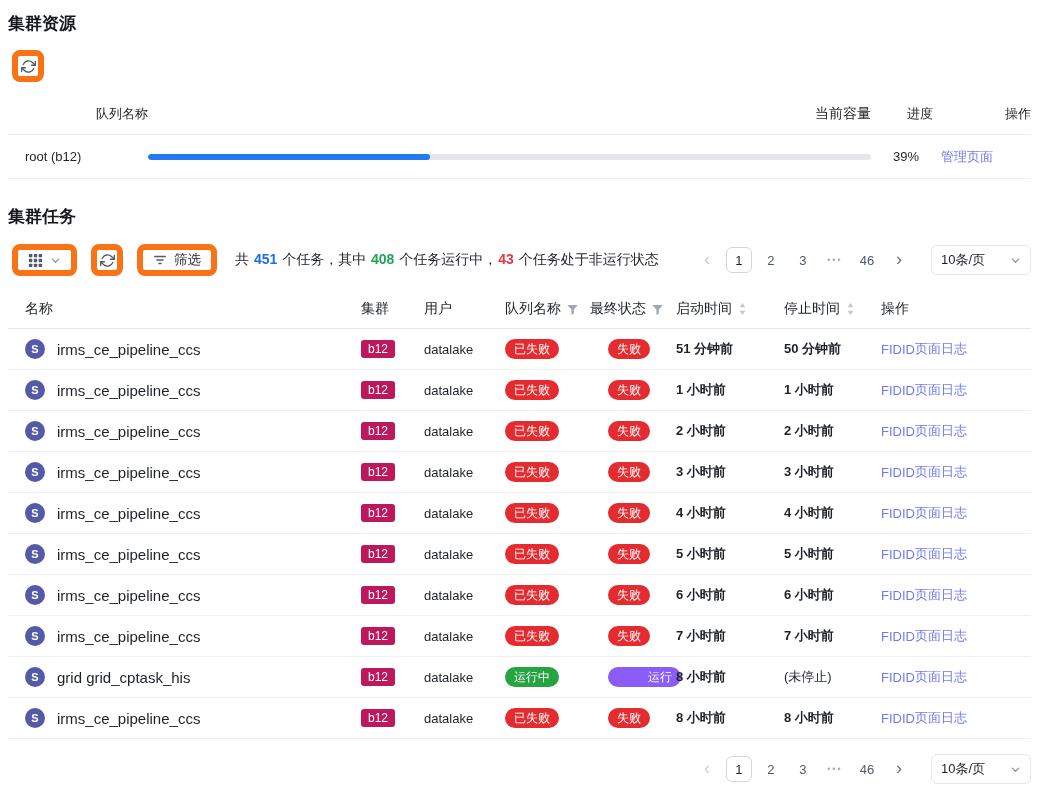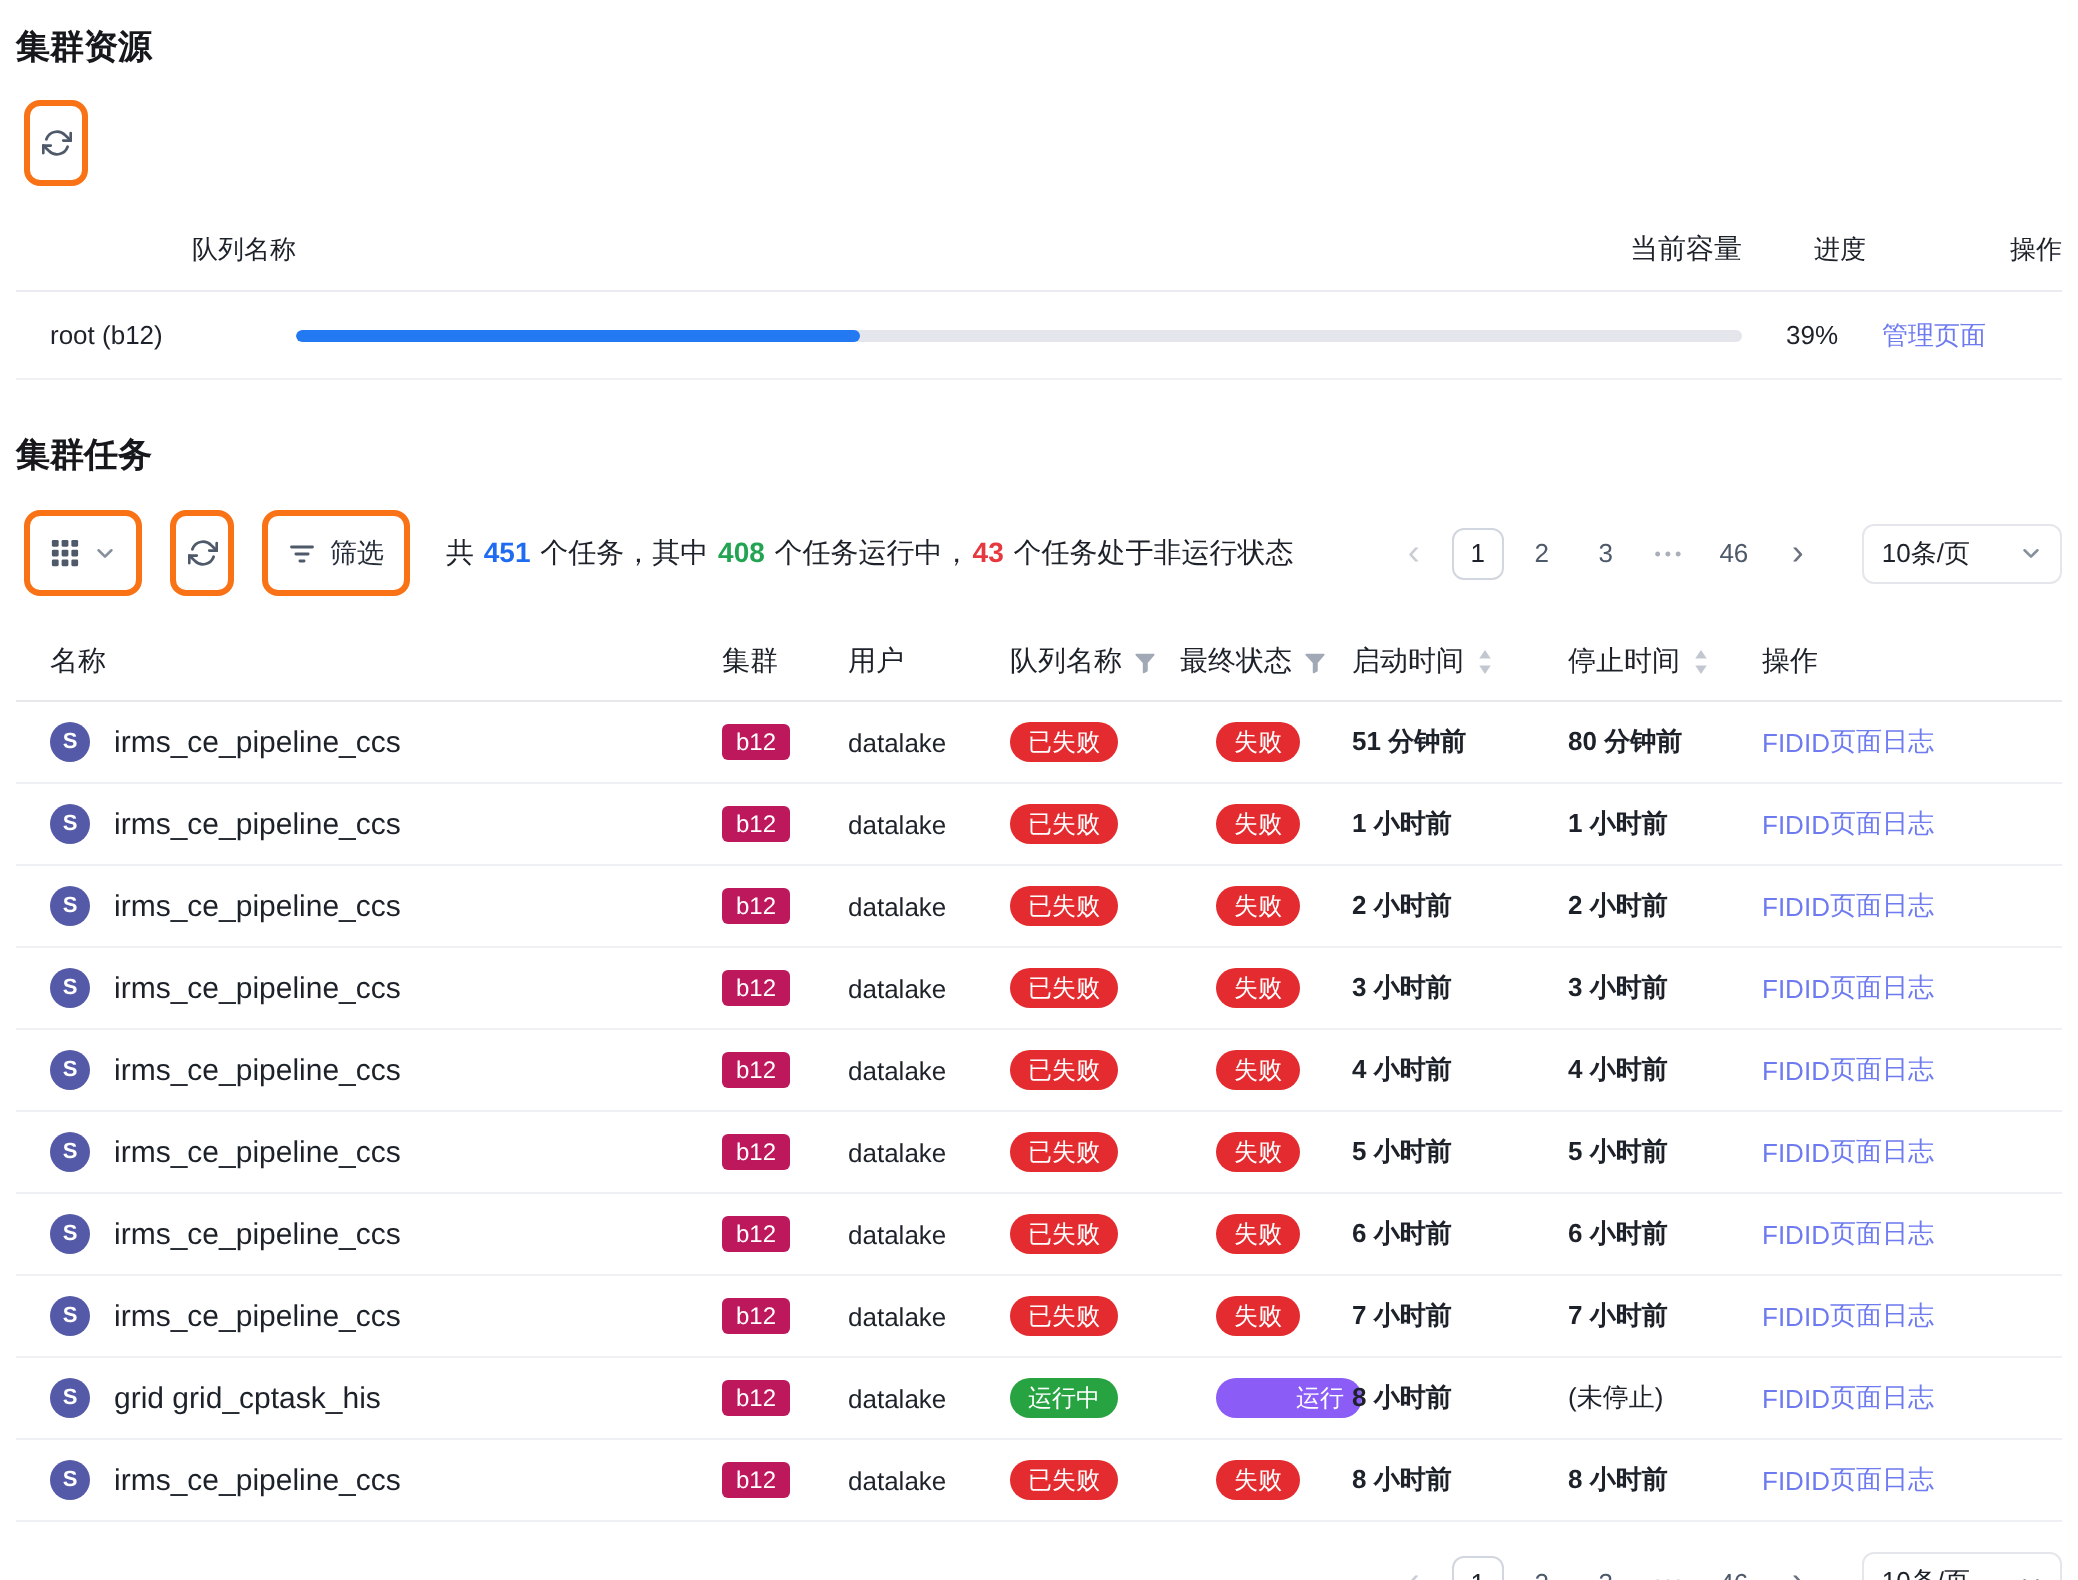--- a/index.html
+++ b/index.html
@@ -9,22 +9,22 @@
     color: #1d2129;
     width: 1039px;
   }
   .page { width: 1039px; padding: 12px 8px 20px; }
 
   .section-title { font-size: 17px; font-weight: 700; color: #16181c; }
 
   
   .btn {
     display: inline-flex; align-items: center; justify-content: center;
-    gap: 7px; height: 43px; padding: 0 10px;
-    border: 3px solid #f97316; border-radius: 8px; background: #fff;
+    gap: 7px; height: 32px; padding: 0 10px;
+    border: 6px solid #f97316; border-radius: 8px; background: #fff;
     color: #272e3b; font-size: 13.5px; cursor: pointer;
   }
   .icon-btn { width: 32px; padding: 0; }
   .btn svg { color: #4e5969; display: block; }
   .chev { color: #86909c !important; }
 
   
   .res-toolbar { margin: 15px 0 12px; padding-left: 4px; }
   .res-table { width: 100%; }
   .res-row { display: flex; align-items: center; padding-left: 17px; border-bottom: 1px solid #e9ebf0; }
@@ -253,21 +253,21 @@
       <span class="cluster-badge">b12</span>
     </div>
     <div class="c">datalake</div>
     <div class="c">
       <span class="status st-failed">已失败</span>
     </div>
     <div class="c cell-final">
       <span class="status fs-failed">失败</span>
     </div>
     <div class="c time">51 分钟前</div>
-    <div class="c time">80 分钟前</div>
+    <div class="c time">50 分钟前</div>
     <div class="c actions">
               <a class="link">FID</a>
               <a class="link">ID</a>
               <a class="link">页面</a>
               <a class="link">日志</a>
             </div>
   </div>
 
   <div class="t-row t-body-row">
     <div class="c">

